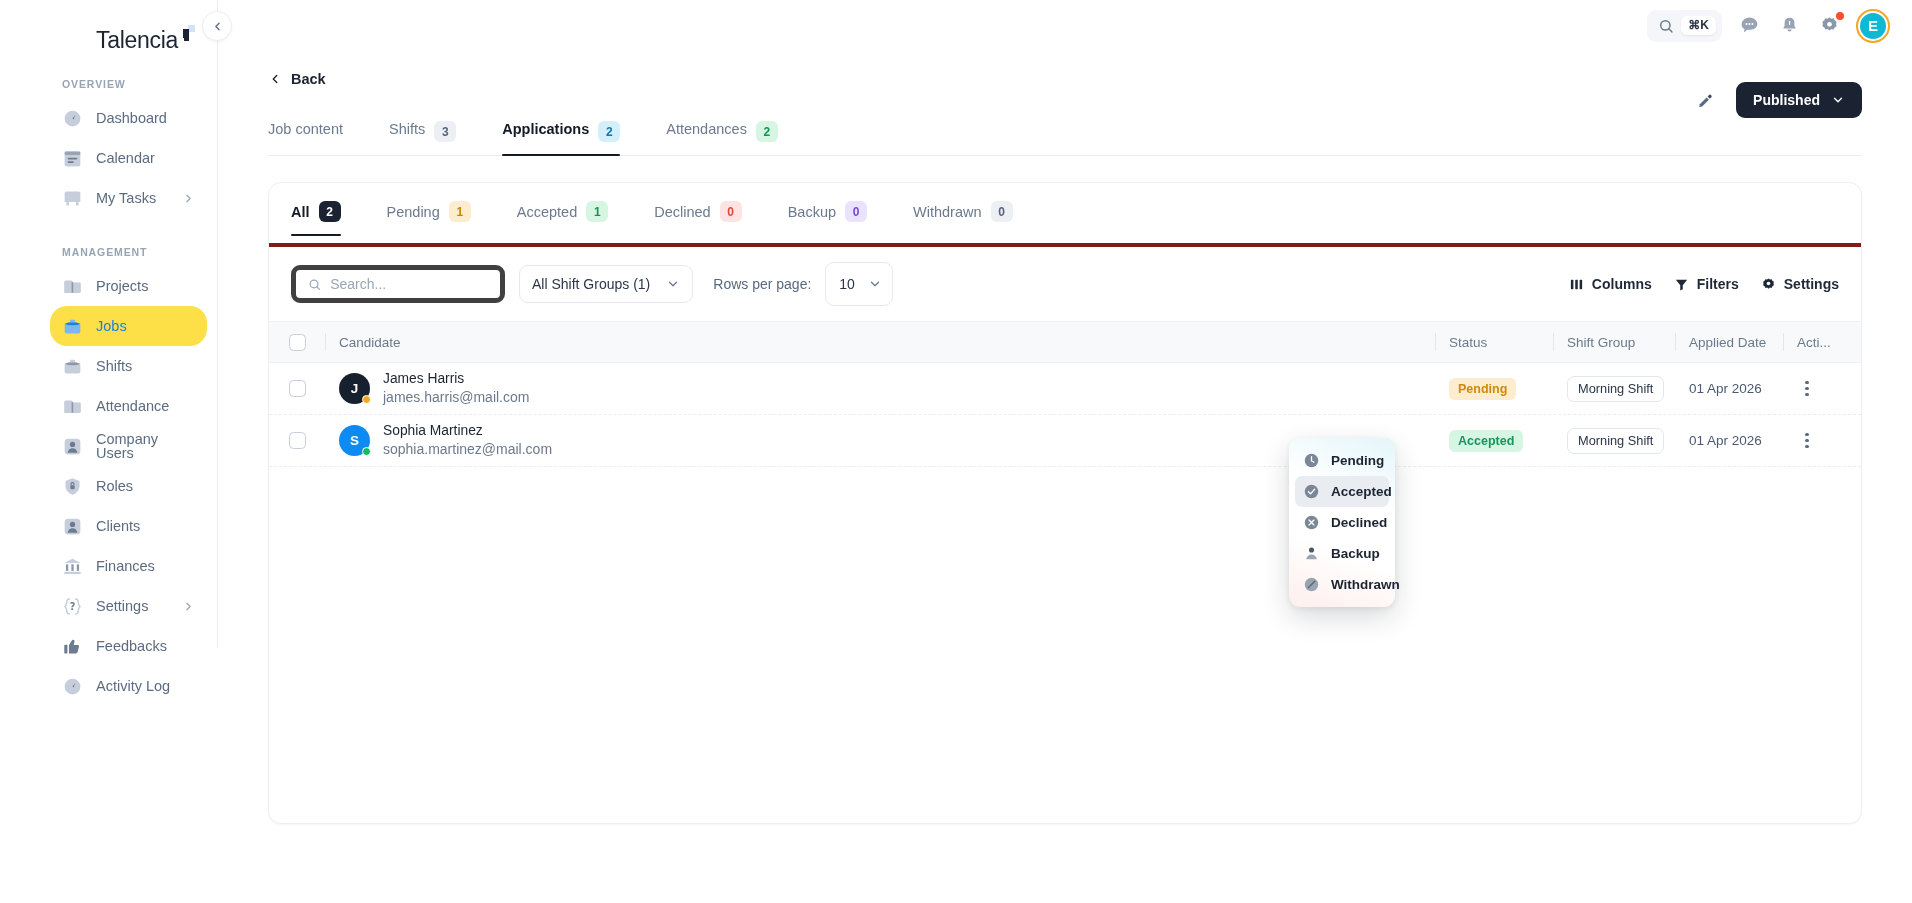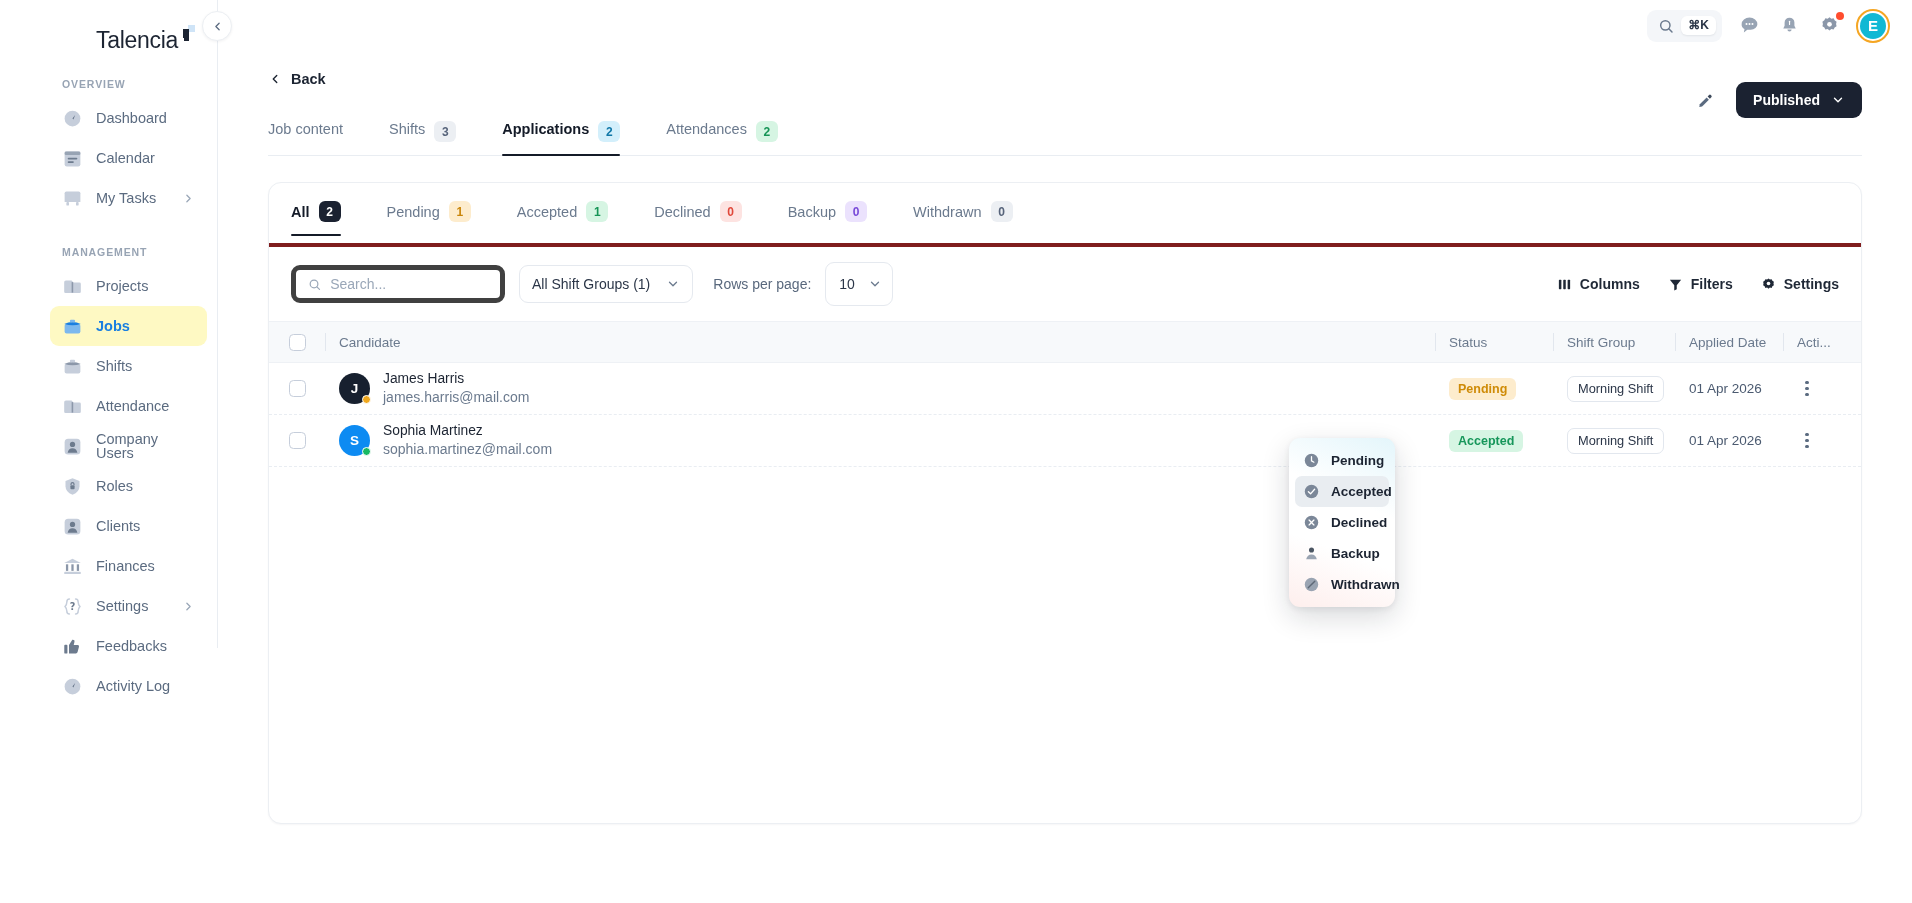--- a/index.html
+++ b/index.html
@@ -48,21 +48,21 @@
   }
   .sec-overview { }
   .sec-management { margin-top: 28px; }
   .nav-item {
     display: flex; align-items: center; gap: 13px;
     height: 40px; margin: 0 10px; padding: 0 12px;
     border-radius: 9px; cursor: pointer;
     color: #5b6b80; font-size: 14.5px;
   }
   .nav-item .label { flex: 1; line-height: 1; }
-  .nav-item.active { background: #fef9c3; color: #1a7fe0; font-weight: 700; }
+  .nav-item.active { background: #fde047; color: #1a7fe0; font-weight: 400; border-radius: 17px; }
   .nav-ico { width: 21px; height: 21px; flex: 0 0 21px; display:block; }
 
   
   .main { flex: 1; background: #ffffff; position: relative; }
   .topbar { height: 51px; display: flex; align-items: center; justify-content: flex-end; padding-right: 22px; gap: 14px; }
   .search-pill {
     display: flex; align-items: center; gap: 7px;
     background: #f4f6f9; border-radius: 9px; height: 32px; padding: 0 6px 0 11px; cursor: pointer;
   }
   .kbd {
@@ -145,21 +145,21 @@
     height: 38px; border: 1px solid #e5e9ef; border-radius: 9px; background: #fff;
     display: flex; align-items: center; justify-content: space-between; gap: 16px;
     padding: 0 12px; font-size: 14px; color: #2b3648; cursor: pointer; min-width: 152px;
   }
   .rows-label { font-size: 14px; color: #59687d; margin-left: 6px; }
   .select-sm {
     height: 44px; border: 1px solid #e5e9ef; border-radius: 9px; background: #fff;
     display: flex; align-items: center; gap: 13px; padding: 0 10px 0 13px;
     font-size: 14px; color: #2b3648; cursor: pointer;
   }
-  .toolbar-right { margin-left: auto; display: flex; align-items: center; gap: 28px; }
+  .toolbar-right { margin-left: auto; display: flex; align-items: center; gap: 22px; }
   .tb-action { display: flex; align-items: center; gap: 8px; font-size: 14px; font-weight: 700; color: #1f2836; cursor: pointer; }
 
   
   .thead {
     display: flex; align-items: center; height: 42px; background: #f7f9fb;
     border-top: 1px solid #eef1f5; border-bottom: 1px solid #eef1f5;
     font-size: 13.5px; color: #6b7a8e;
   }
   .th { display: flex; align-items: center; height: 100%; position: relative; }
   .th + .th:before { content:""; position:absolute; left:0; top:11px; bottom:11px; width:1px; background:#e2e7ee; }

